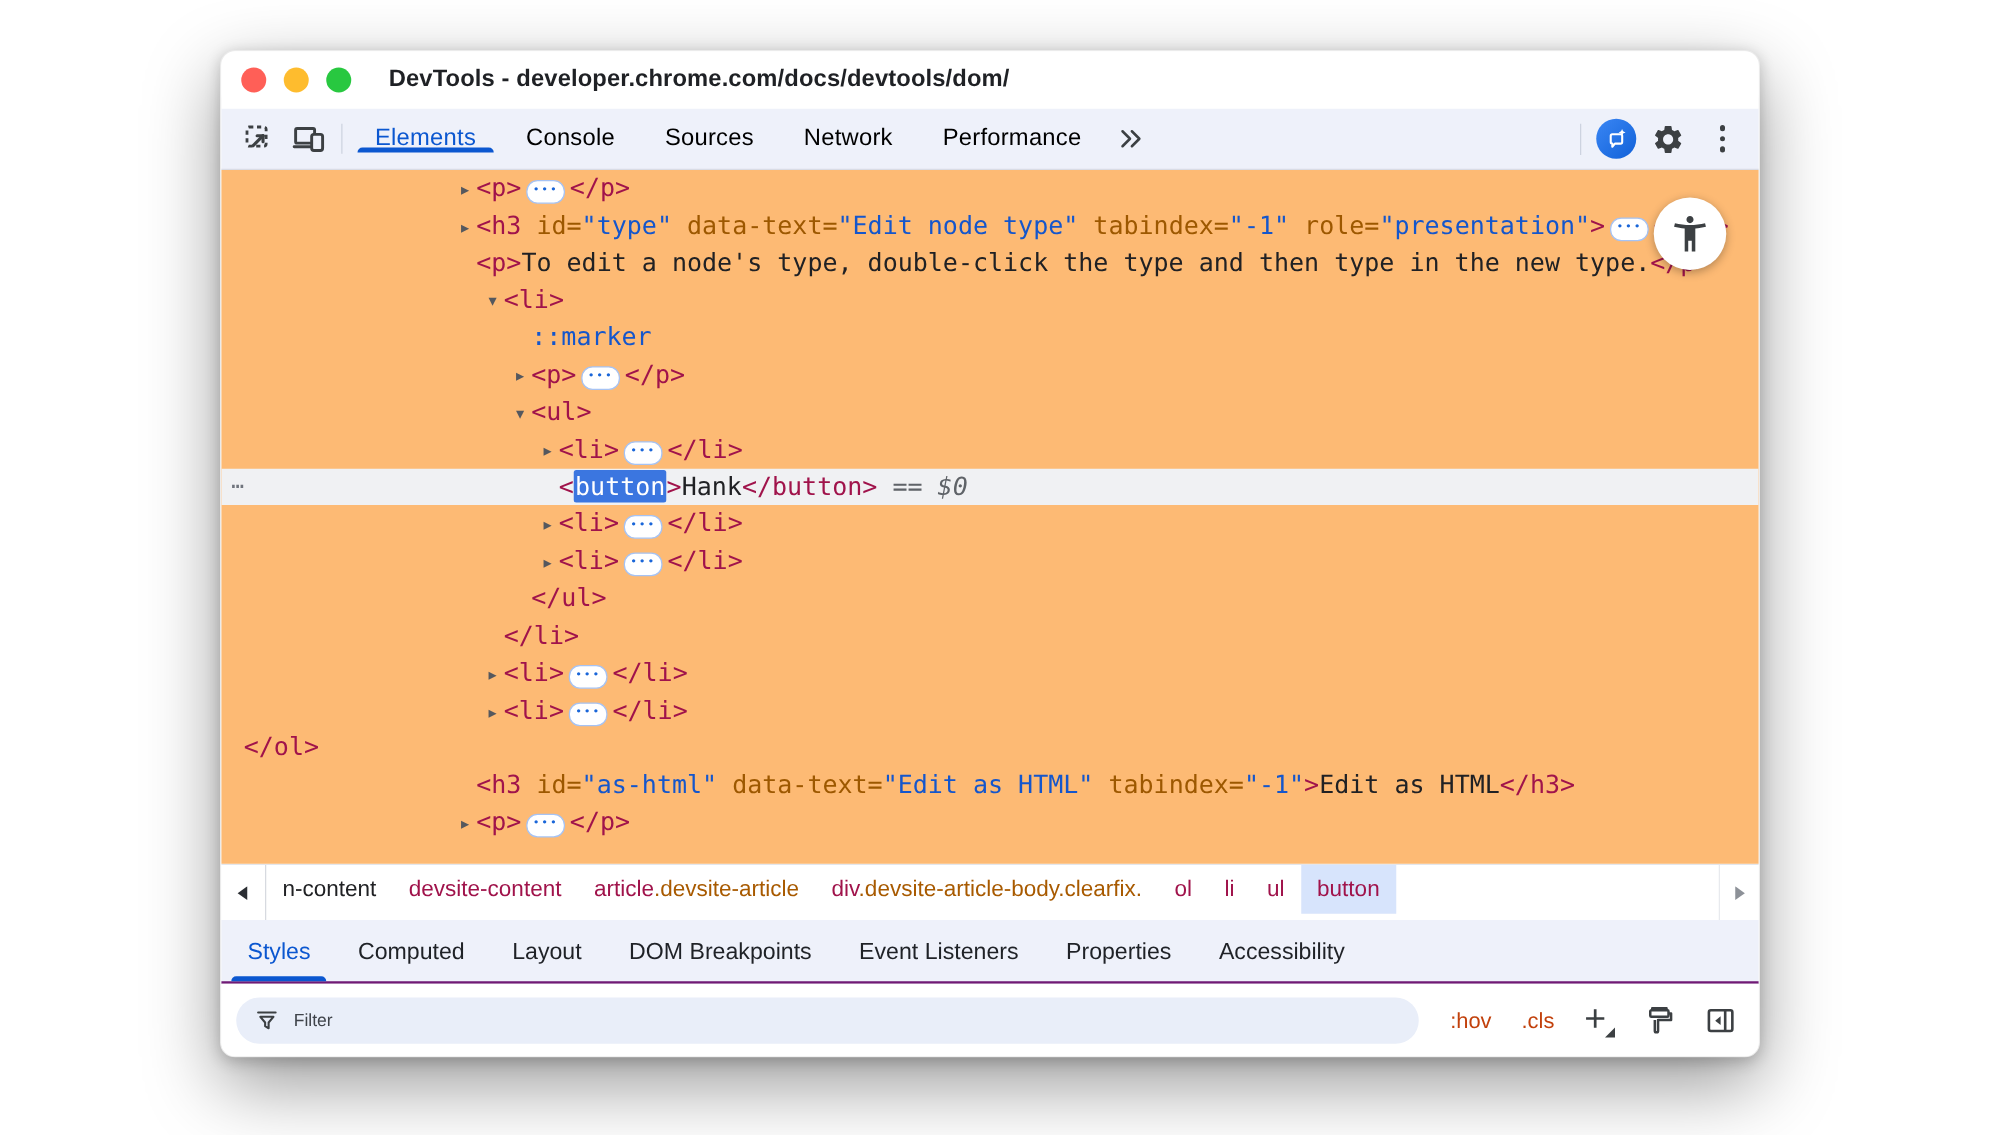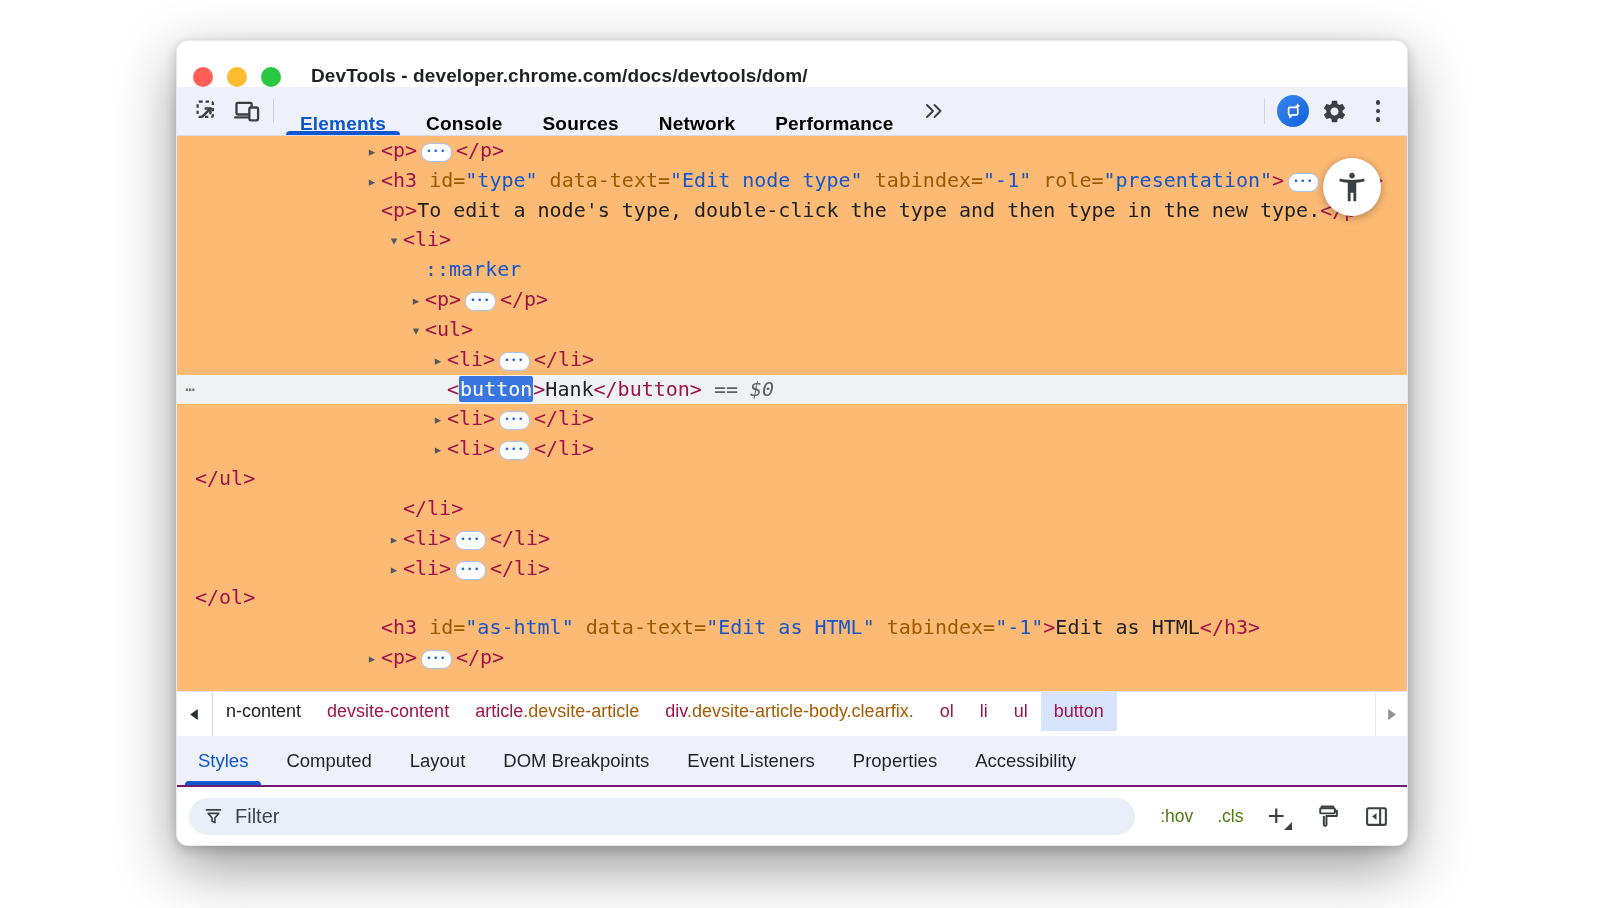--- a/index.html
+++ b/index.html
@@ -6,30 +6,30 @@
   html,body { width:1600px; height:908px; background:#ffffff; font-family:"Liberation Sans", sans-serif; overflow:hidden; }
 
   .window {
     position:absolute; left:176px; top:40px; width:1232px; height:806px;
     background:#fff; border-radius:12px; overflow:hidden;
     box-shadow:0 22px 60px rgba(0,0,0,.40), 0 3px 12px rgba(0,0,0,.20);
     border:1px solid rgba(0,0,0,.08);
   }
 
   
-  .titlebar { height:46px; background:#fff; display:flex; align-items:flex-end; padding-left:16px;border-radius:12px; }
+  .titlebar { height:46px; background:#fff; display:flex; align-items:center; padding-left:16px;border-radius:12px; }
   .lights { display:flex; gap:14px; align-items:center; }
   .light { width:20px; height:20px; border-radius:50%; }
   .title { margin-left:30px; font-size:19px; font-weight:700; color:#1f2125; letter-spacing:.1px; }
 
   
   .toolbar { height:49px; background:#eef1fa; border-bottom:1px solid #d9dce5; display:flex; align-items:stretch; padding:0 10px; }
   .tool-btn { display:flex; align-items:center; justify-content:center; width:40px; color:#3c4043; cursor:pointer; }
   .vdiv { width:1px; background:#cdd3e0; margin:12px 6px; }
-  .tabs { display:flex; align-items:flex-end;font-weight:bold; }
+  .tabs { display:flex; align-items:center; }
   .tab { position:relative; display:flex; align-items:center; padding:0 15px; margin:0 5px; font-size:19px; color:#000000; letter-spacing:.2px; cursor:pointer; white-space:nowrap; }
   .tab.active { color:#0b57d0; }
   .tab.active::after { content:""; position:absolute; left:1px; right:1px; bottom:0; height:4px; background:#0b57d0; border-radius:4px 4px 0 0; }
   .more-tabs { display:flex; align-items:center; padding:0 8px; color:#3c4043; font-size:22px; cursor:pointer; }
   .toolbar-right { margin-left:auto; display:flex; align-items:center; gap:6px; }
   .ai-btn { width:32px; height:32px; border-radius:50%; background:linear-gradient(135deg,#3a86f4,#1161d8); display:flex; align-items:center; justify-content:center; cursor:pointer; }
   .icon-btn { width:38px; height:38px; display:flex; align-items:center; justify-content:center; color:#3c4043; cursor:pointer; }
   .kebab { display:flex; flex-direction:column; gap:4px; }
   .kebab i { width:4.5px; height:4.5px; border-radius:50%; background:#3c4043; }
 
@@ -70,24 +70,24 @@
   
   .styles-bar { height:51px; background:#eef1fa; border-bottom:2px solid #701a75; display:flex; align-items:stretch; padding:0 2px; }
   .stab { position:relative; display:flex; align-items:center; padding:0 14px; margin:0 5px; font-size:18.5px; color:#1f2227; white-space:nowrap; cursor:pointer; }
   .stab.active { color:#0b57d0; }
   .stab.active::after { content:""; position:absolute; left:1px; right:1px; bottom:0; height:4px; background:#0b57d0; border-radius:4px 4px 0 0; }
 
   
   .filter-bar { height:58px; background:#fff; display:flex; align-items:center; padding:0 12px; }
   .filter-pill { width:946px; height:37px; background:#e9eef9; border-radius:19px; display:flex; align-items:center; padding:0 14px; gap:11px; flex:none; }
   .filter-pill svg { flex:none; }
-  .filter-input { border:none; outline:none; background:transparent; font-size:20px; color:#701a75; width:100%; font-family:"Liberation Sans",sans-serif; }
+  .filter-input { border:none; outline:none; background:transparent; font-size:14px; color:#701a75; width:100%; font-family:"Liberation Sans",sans-serif; }
   .filter-input::placeholder { color:#3f434a; opacity:1; }
   .filter-right { margin-left:auto; display:flex; align-items:center; gap:24px; padding-right:6px; }
-  .toggle { font-size:17.5px; color:#4d7c0f; cursor:pointer; }
+  .toggle { font-size:17.5px; color:#c2410c; cursor:pointer; }
   .plus { position:relative; font-size:30px; font-weight:300; color:#3c4043; line-height:20px; cursor:pointer; padding-right:6px; }
   .plus::after { content:""; position:absolute; right:-1px; bottom:-4px; border-left:8px solid transparent; border-bottom:8px solid #3c4043; }
 </style>
 </head>
 <body>
 
 <div class="window">
 
   <div class="titlebar">
     <div class="lights">
@@ -160,21 +160,21 @@
       <div class="line" style="padding-left: 186px;"><span class="arrow">▸</span><span class="tk-tag">&lt;h3</span><span class="tk-attr"> id=</span><span class="tk-val">"type"</span><span class="tk-attr"> data-text=</span><span class="tk-val">"Edit node type"</span><span class="tk-attr"> tabindex=</span><span class="tk-val">"-1"</span><span class="tk-attr"> role=</span><span class="tk-val">"presentation"</span><span class="tk-tag">&gt;</span><span class="pill">•••</span><span class="tk-tag">&lt;/h3&gt;</span></div>
       <div class="line" style="padding-left: 186px;"><span class="arrow"></span><span class="tk-tag">&lt;p&gt;</span><span class="tk-txt">To edit a node's type, double-click the type and then type in the new type.</span><span class="tk-tag">&lt;/p&gt;</span></div>
       <div class="line" style="padding-left: 208px;"><span class="arrow">▾</span><span class="tk-tag">&lt;li&gt;</span></div>
       <div class="line" style="padding-left: 230px;"><span class="arrow"></span><span class="tk-pseudo">::marker</span></div>
       <div class="line" style="padding-left: 230px;"><span class="arrow">▸</span><span class="tk-tag">&lt;p&gt;</span><span class="pill">•••</span><span class="tk-tag">&lt;/p&gt;</span></div>
       <div class="line" style="padding-left: 230px;"><span class="arrow">▾</span><span class="tk-tag">&lt;ul&gt;</span></div>
       <div class="line" style="padding-left: 252px;"><span class="arrow">▸</span><span class="tk-tag">&lt;li&gt;</span><span class="pill">•••</span><span class="tk-tag">&lt;/li&gt;</span></div>
       <div class="line selected" style="padding-left: 252px;"><span class="gutter-dots">⋯</span><span class="arrow"></span><span class="tk-tag">&lt;</span><span class="tk-sel">button</span><span class="tk-tag">&gt;</span><span class="tk-txt">Hank</span><span class="tk-tag">&lt;/button&gt;</span><span class="tk-eq"> == </span><span class="tk-dollar">$0</span></div>
       <div class="line" style="padding-left: 252px;"><span class="arrow">▸</span><span class="tk-tag">&lt;li&gt;</span><span class="pill">•••</span><span class="tk-tag">&lt;/li&gt;</span></div>
       <div class="line" style="padding-left: 252px;"><span class="arrow">▸</span><span class="tk-tag">&lt;li&gt;</span><span class="pill">•••</span><span class="tk-tag">&lt;/li&gt;</span></div>
-      <div class="line" style=""><span class="arrow"></span><span class="tk-tag">&lt;/ul&gt;</span></div>
+      <div class="line" style="padding-left: 230px;"><span class="arrow"></span><span class="tk-tag">&lt;/ul&gt;</span></div>
       <div class="line" style="padding-left: 208px;"><span class="arrow"></span><span class="tk-tag">&lt;/li&gt;</span></div>
       <div class="line" style="padding-left: 208px;"><span class="arrow">▸</span><span class="tk-tag">&lt;li&gt;</span><span class="pill">•••</span><span class="tk-tag">&lt;/li&gt;</span></div>
       <div class="line" style="padding-left: 208px;"><span class="arrow">▸</span><span class="tk-tag">&lt;li&gt;</span><span class="pill">•••</span><span class="tk-tag">&lt;/li&gt;</span></div>
       <div class="line" style=""><span class="arrow"></span><span class="tk-tag">&lt;/ol&gt;</span></div>
       <div class="line" style="padding-left: 186px;"><span class="arrow"></span><span class="tk-tag">&lt;h3</span><span class="tk-attr"> id=</span><span class="tk-val">"as-html"</span><span class="tk-attr"> data-text=</span><span class="tk-val">"Edit as HTML"</span><span class="tk-attr"> tabindex=</span><span class="tk-val">"-1"</span><span class="tk-tag">&gt;</span><span class="tk-txt">Edit as HTML</span><span class="tk-tag">&lt;/h3&gt;</span></div>
       <div class="line" style="padding-left: 186px;"><span class="arrow">▸</span><span class="tk-tag">&lt;p&gt;</span><span class="pill">•••</span><span class="tk-tag">&lt;/p&gt;</span></div>
     </div>
 
   <div class="a11y-cursor">
     <svg width="34" height="34" viewBox="0 0 24 24" fill="#3c4043">

